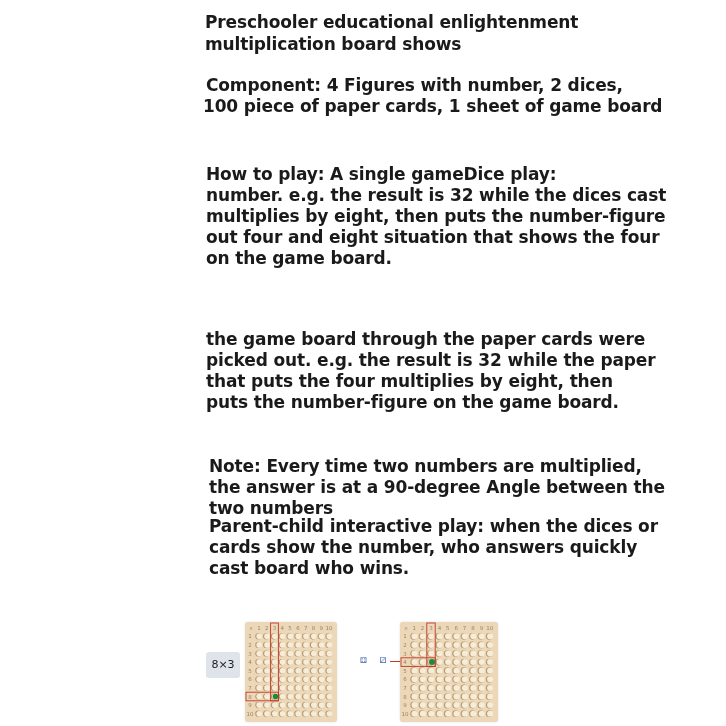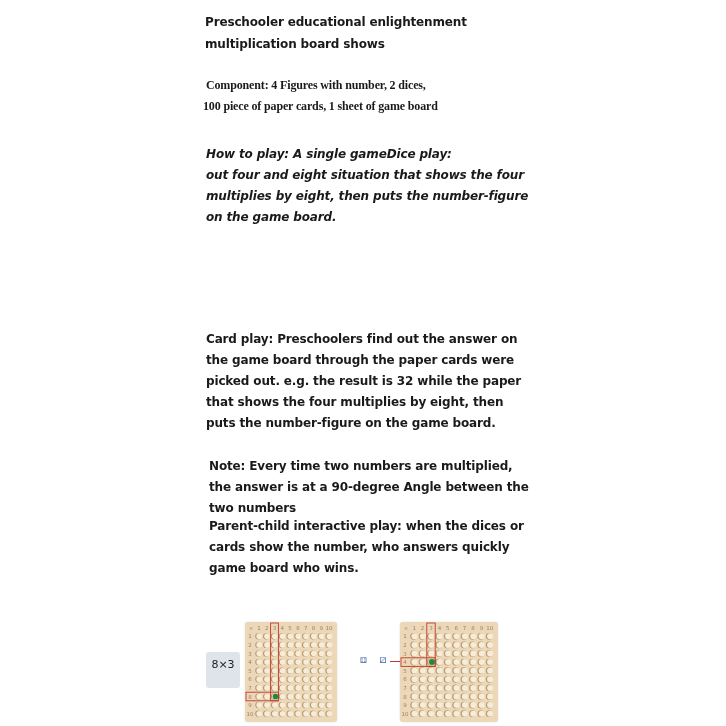--- a/index.html
+++ b/index.html
@@ -1,34 +1,34 @@
 <!DOCTYPE html>
 <html><head>
 <meta charset="utf-8">
 <style>
   html, body { margin: 0; padding: 0; background: #ffffff; }
   body { width: 726px; height: 726px; position: relative; overflow: hidden;
          font-family: "DejaVu Sans", "Liberation Sans", sans-serif; color: #1a1a1a; }
   .para { position: absolute; left: 206px; width: 310px; font-weight: bold;
-          font-size: 12px; line-height: 21px; letter-spacing: -0.15px; }
+          font-size: 17px; line-height: 21px; letter-spacing: -0.15px; }
   .para div { white-space: nowrap; }
   #title { top: 11px; left: 205px; line-height: 22px; }
-  #component { top: 75px; font-family: Liberation Serif, serif; }
-  #howto { top: 144px; font-style: italic; }
+  #component { top: 75px; }
+  #howto { top: 164px; }
   #cardplay { top: 329px; }
   #note { top: 456px; left: 209px; }
   #parent { top: 516px; left: 209px; }
 
   .board { position: absolute; background: #ecd8b8; border-radius: 3px;
            box-shadow: 0 0 2px rgba(0,0,0,0.15); }
   #board1 { left: 245px; top: 622px; width: 92px; height: 100px; }
   #board2 { left: 400px; top: 622px; width: 98px; height: 100px; }
   .board svg { position: absolute; left: 0; top: 0; width: 100%; height: 100%; }
 
-  #card { position: absolute; left: 206px; top: 652px; width: 34px; height: 36px;
+  #card { position: absolute; left: 206px; top: 652px; width: 34px; height: 26px;
           background: #dfe3ea; border-radius: 3px; font-size: 11px;
           line-height: 26px; text-align: center; color: #222; font-weight: normal; }
 
   #dice-labels { position: absolute; left: 360px; top: 656px; font-size: 8px;
                  color: #3b5fa8; font-family: "DejaVu Serif", serif; }
   #dice-labels span { margin-right: 10px; }
   #pointer-line { position: absolute; left: 390px; top: 661px; width: 15px;
                   height: 1px; background: #c0392b; }
 </style>
 </head>
@@ -39,43 +39,43 @@
   <div>multiplication board shows</div>
 </div>
 
 <div class="para" id="component">
   <div>Component: 4 Figures with number,   2 dices,</div>
   <div style="margin-left:-3px">100 piece of paper cards, 1 sheet of game board</div>
 </div>
 
 <div class="para" id="howto">
   <div>How to play:  A single gameDice play:</div>
+  <div>number.  e.g. the result is 32 while the dices cast</div>
+  <div>multiplies by eight, then puts the number-figure</div>
   <div>out four and eight situation that shows the four</div>
-  <div>multiplies by eight, then puts the number-figure</div>
   <div>on the game board.</div>
 </div>
 
 <div class="para" id="cardplay">
-  <div>Card play:  Preschoolers find out the answer on</div>
   <div>the game board through the paper cards were</div>
   <div>picked out.  e.g. the result is 32 while the paper</div>
-  <div>that shows the four multiplies by eight, then</div>
+  <div>that puts the four multiplies by eight, then</div>
   <div>puts the number-figure on the game board.</div>
 </div>
 
 <div class="para" id="note">
   <div>Note: Every time two numbers are multiplied,</div>
   <div>the answer is at a 90-degree Angle between the</div>
   <div>two numbers</div>
 </div>
 
 <div class="para" id="parent">
   <div>Parent-child interactive play: when the dices or</div>
   <div>cards show the number, who answers quickly</div>
-  <div>game board who wins.</div>
+  <div>cast board who wins.</div>
 </div>
 
 <div id="card">8×3</div>
 
 <div class="board" id="board1">
   <svg viewBox="0 0 92 100" preserveAspectRatio="none">
       <text x="4" y="8" font-size="5" fill="#9a8466">×</text>
       <text x="13.9" y="8" font-size="5.5" fill="#9a8466" text-anchor="middle">1</text>
       <text x="5" y="16.3" font-size="5.5" fill="#9a8466" text-anchor="middle">1</text>
       <text x="21.7" y="8" font-size="5.5" fill="#9a8466" text-anchor="middle">2</text>

